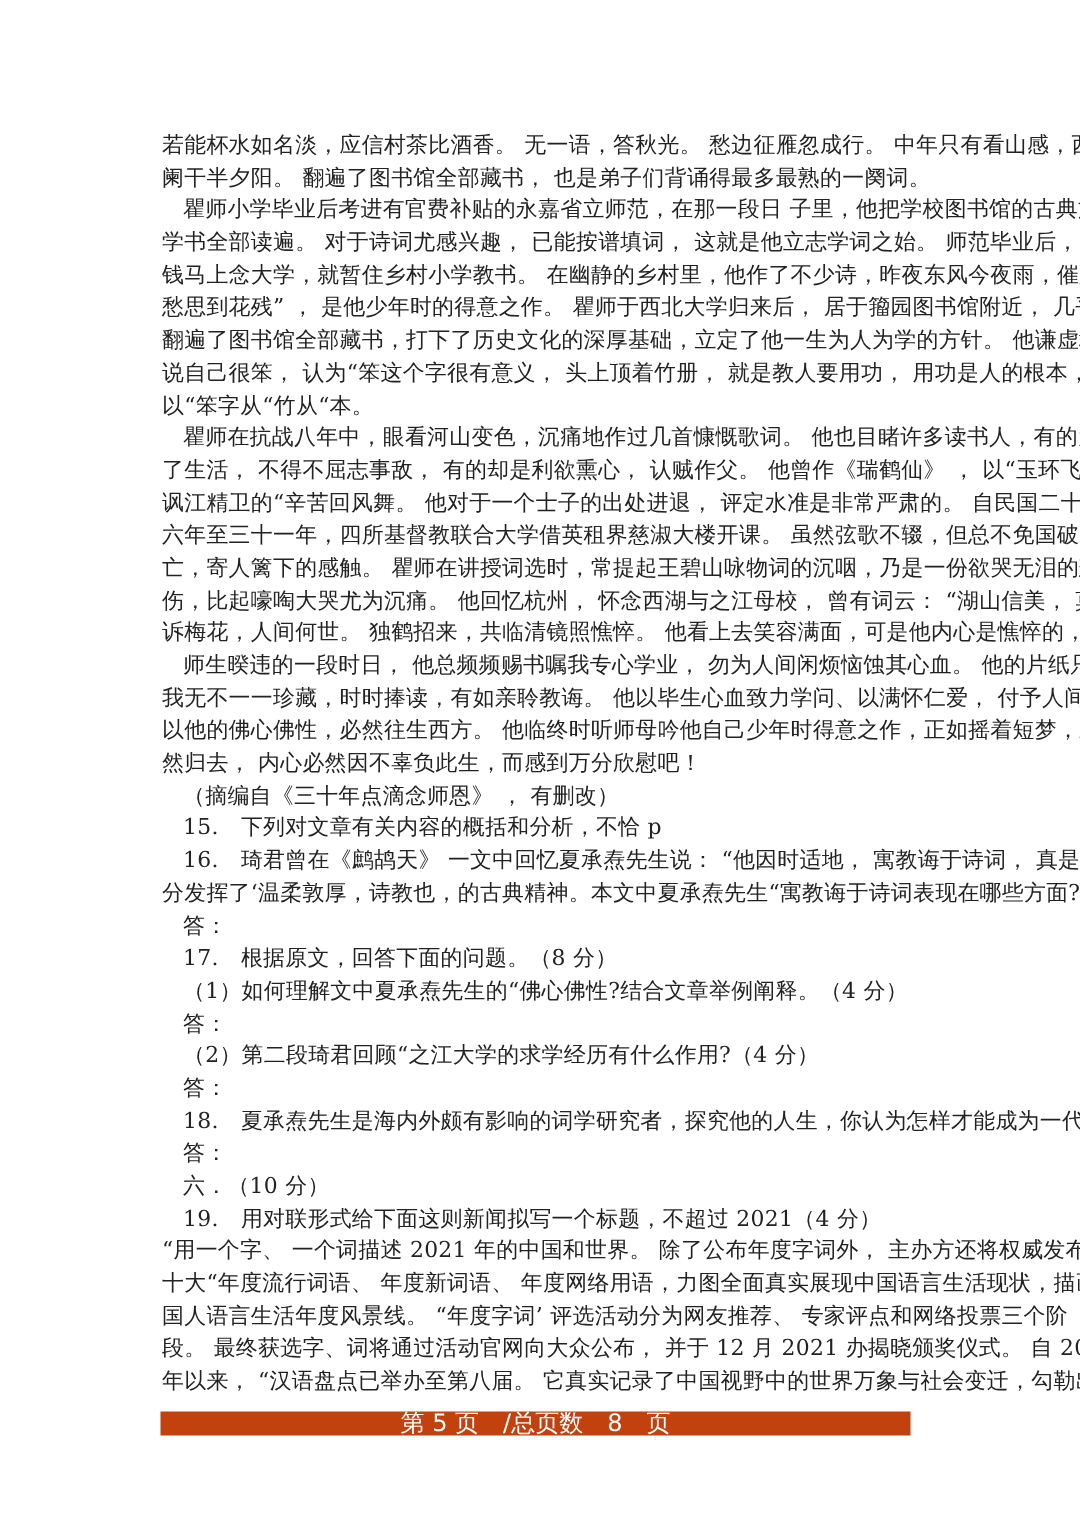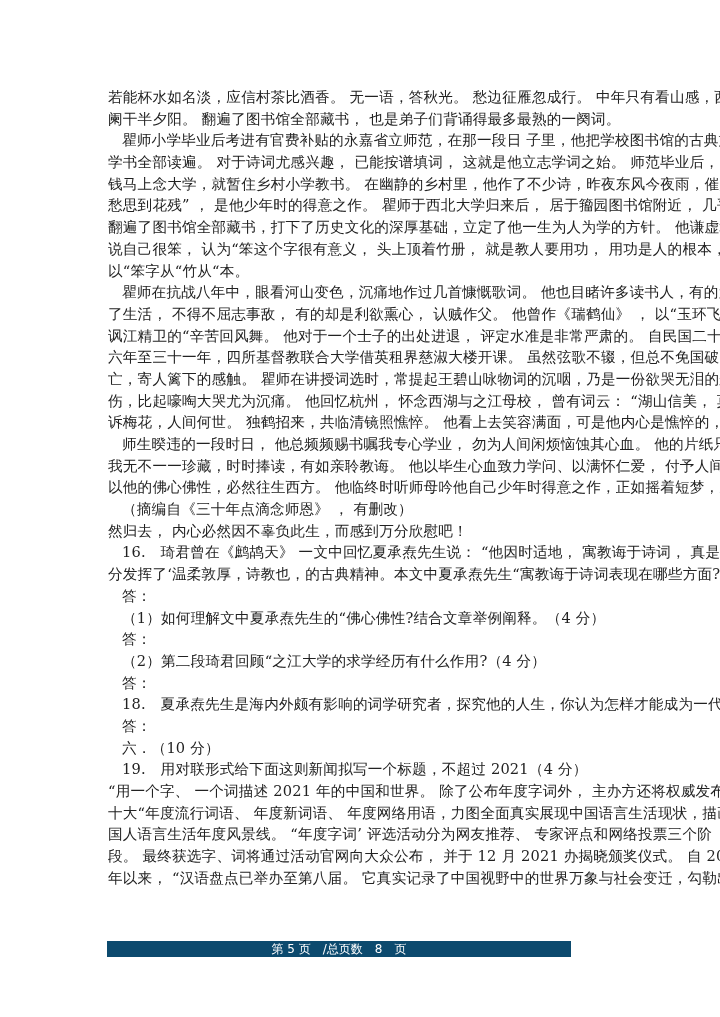--- a/index.html
+++ b/index.html
@@ -6,24 +6,24 @@
   body { width: 720px; height: 1017px; position: relative; overflow: hidden; }
   .page-text {
     position: absolute; left: 108px; top: 86px; width: 504px;
     font-family: "DejaVu Serif", "Liberation Serif", serif;
     font-size: 14.6px; line-height: 21.7px; color: #222;
     letter-spacing: 0.2px;
   }
   .line { white-space: nowrap; height: 21.7px; overflow: visible; }
   .indent { padding-left: 14px; }
   .footer-bar {
-    position: absolute; left: 107px; top: 941px; width: 464px; height: 16px;
-    background: #0c4a6e; color: #fff; text-align: center;
+    position: absolute; left: 107px; top: 941px; width: 500px; height: 16px;
+    background: #c2410c; color: #fff; text-align: center;
     font-family: "DejaVu Sans", "Liberation Sans", sans-serif;
-    font-size: 12px; line-height: 16px;
+    font-size: 16px; line-height: 16px;
   }
 </style>
 </head>
 <body>
 
 <div class="page-text" id="doc">
     <div class="line">若能杯水如名淡，应信村茶比酒香。 无一语，答秋光。 愁边征雁忽成行。 中年只有看山感，西北</div>
     <div class="line">阑干半夕阳。 翻遍了图书馆全部藏书， 也是弟子们背诵得最多最熟的一阕词。</div>
     <div class="line indent">瞿师小学毕业后考进有官费补贴的永嘉省立师范，在那一段日 子里，他把学校图书馆的古典文</div>
     <div class="line">学书全部读遍。 对于诗词尤感兴趣， 已能按谱填词， 这就是他立志学词之始。 师范毕业后， 无</div>
@@ -35,25 +35,27 @@
     <div class="line indent">瞿师在抗战八年中，眼看河山变色，沉痛地作过几首慷慨歌词。 他也目睹许多读书人，有的为</div>
     <div class="line">了生活， 不得不屈志事敌， 有的却是利欲熏心， 认贼作父。 他曾作《瑞鹤仙》 ， 以“玉环飞舞</div>
     <div class="line">讽江精卫的“辛苦回风舞。 他对于一个士子的出处进退， 评定水准是非常严肃的。 自民国二十</div>
     <div class="line">六年至三十一年，四所基督教联合大学借英租界慈淑大楼开课。 虽然弦歌不辍，但总不免国破家</div>
     <div class="line">亡，寄人篱下的感触。 瞿师在讲授词选时，常提起王碧山咏物词的沉咽，乃是一份欲哭无泪的悲</div>
     <div class="line">伤，比起嚎啕大哭尤为沉痛。 他回忆杭州， 怀念西湖与之江母校， 曾有词云： “湖山信美， 莫告</div>
     <div class="line">诉梅花，人间何世。 独鹤招来，共临清镜照憔悴。 他看上去笑容满面，可是他内心是憔悴的，忧</div>
     <div class="line indent">师生暌违的一段时日， 他总频频赐书嘱我专心学业， 勿为人间闲烦恼蚀其心血。 他的片纸只字，</div>
     <div class="line">我无不一一珍藏，时时捧读，有如亲聆教诲。 他以毕生心血致力学问、以满怀仁爱， 付予人间。</div>
     <div class="line">以他的佛心佛性，必然往生西方。 他临终时听师母吟他自己少年时得意之作，正如摇着短梦，飘</div>
+    <div class="line">然归去， 内心必然因不辜负此生，而感到万分欣慰吧！</div>
     <div class="line indent">（摘编自《三十年点滴念师恩》 ， 有删改）</div>
-    <div class="line">然归去， 内心必然因不辜负此生，而感到万分欣慰吧！</div>
+    <div class="line indent">15.　下列对文章有关内容的概括和分析，不恰 p</div>
     <div class="line indent">16.　琦君曾在《鹧鸪天》 一文中回忆夏承焘先生说： “他因时适地， 寓教诲于诗词， 真是充</div>
     <div class="line">分发挥了‘温柔敦厚，诗教也，的古典精神。本文中夏承焘先生“寓教诲于诗词表现在哪些方面?</div>
     <div class="line indent">答：</div>
+    <div class="line indent">17.　根据原文，回答下面的问题。（8 分）</div>
     <div class="line indent">（1）如何理解文中夏承焘先生的“佛心佛性?结合文章举例阐释。（4 分）</div>
     <div class="line indent">答：</div>
     <div class="line indent">（2）第二段琦君回顾“之江大学的求学经历有什么作用?（4 分）</div>
     <div class="line indent">答：</div>
     <div class="line indent">18.　夏承焘先生是海内外颇有影响的词学研究者，探究他的人生，你认为怎样才能成为一代学</div>
     <div class="line indent">答：</div>
     <div class="line indent">六．（10 分）</div>
     <div class="line indent">19.　用对联形式给下面这则新闻拟写一个标题，不超过 2021（4 分）</div>
     <div class="line">“用一个字、 一个词描述 2021 年的中国和世界。 除了公布年度字词外， 主办方还将权威发布</div>
     <div class="line">十大“年度流行词语、 年度新词语、 年度网络用语，力图全面真实展现中国语言生活现状，描画</div>

